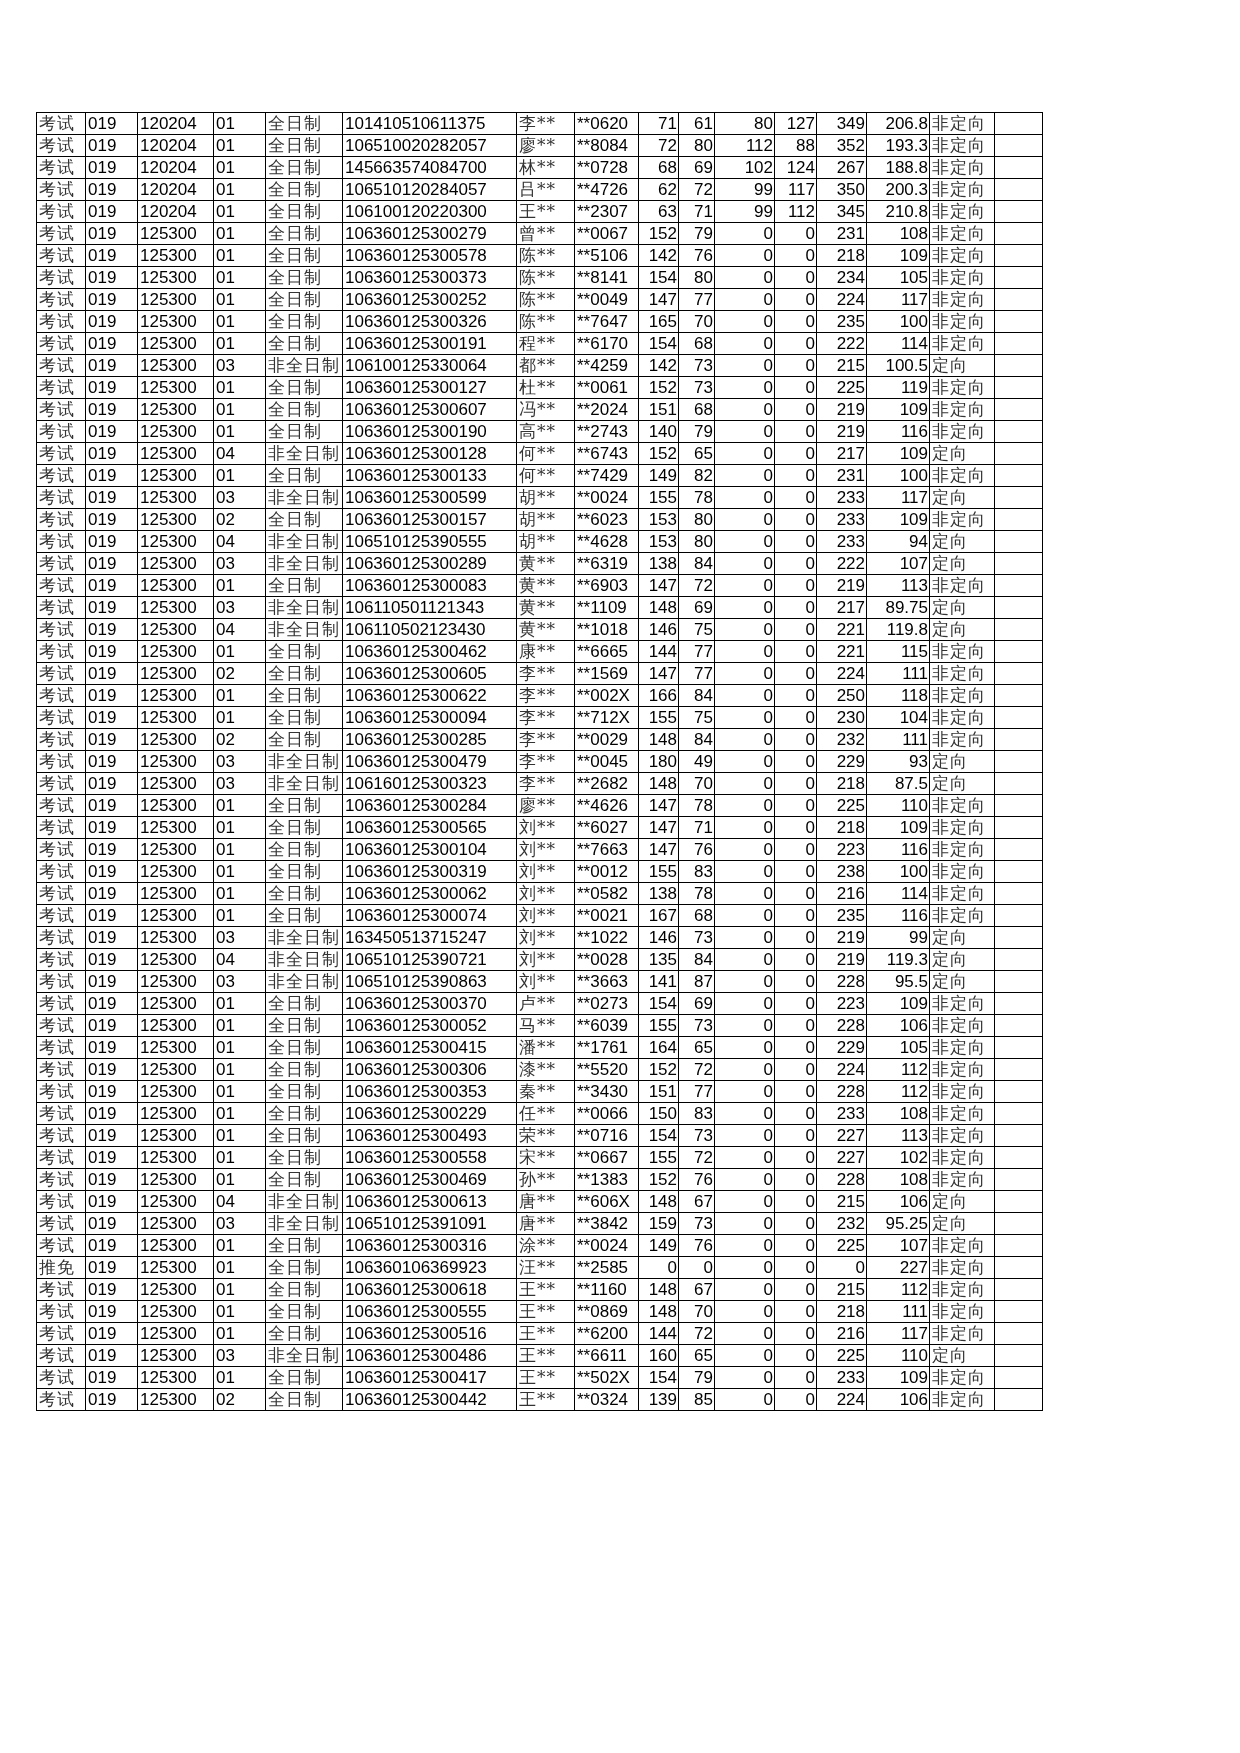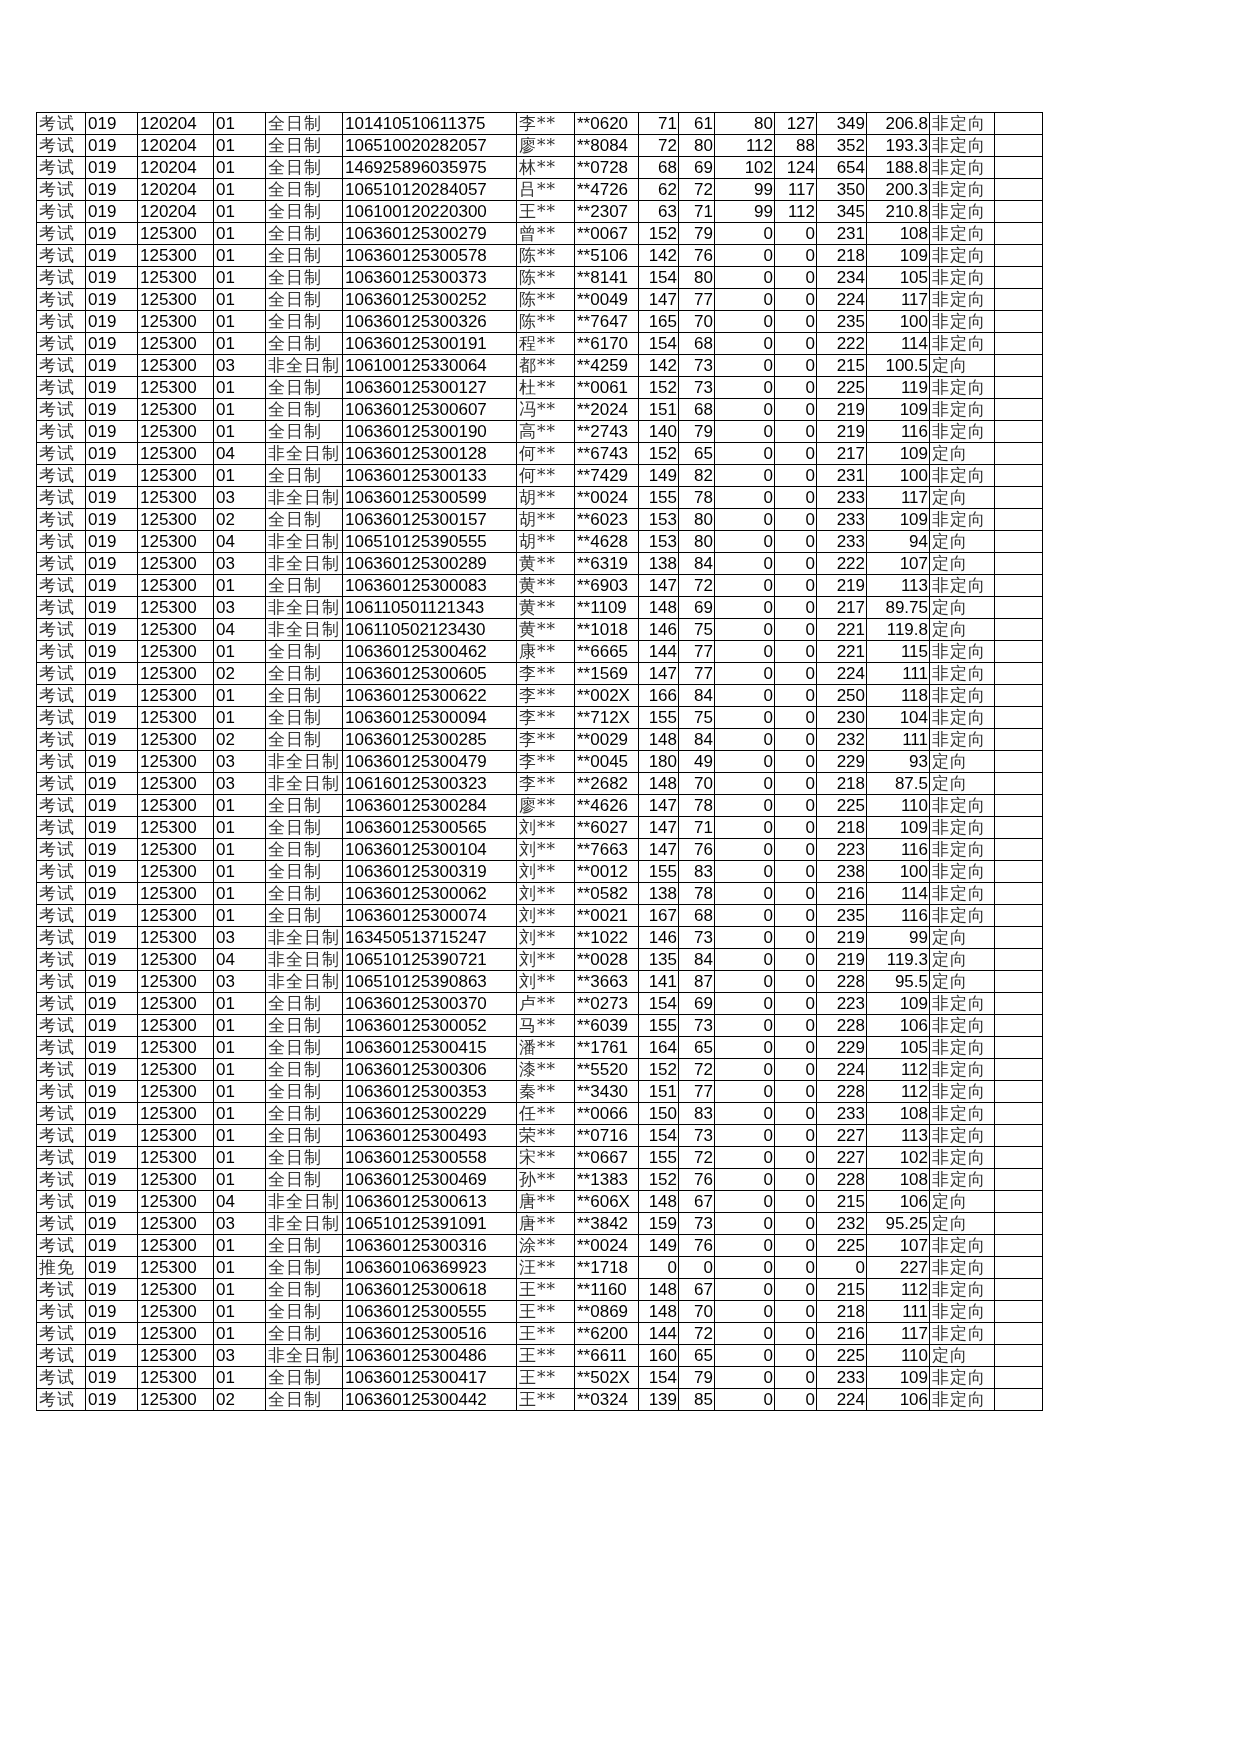--- a/index.html
+++ b/index.html
@@ -84,28 +84,28 @@
         <td class="num">193.3</td>
         <td class="cjk">非定向</td>
         <td class="left"></td>
       </tr>
       <tr>
         <td class="cjk">考试</td>
         <td class="left">019</td>
         <td class="left">120204</td>
         <td class="left">01</td>
         <td class="cjk">全日制</td>
-        <td class="left">146925896035975</td>
+        <td class="left">145663574084700</td>
         <td class="cjk">林**</td>
         <td class="left">**0728</td>
         <td class="num">68</td>
         <td class="num">69</td>
         <td class="num">102</td>
         <td class="num">124</td>
-        <td class="num">654</td>
+        <td class="num">267</td>
         <td class="num">188.8</td>
         <td class="cjk">非定向</td>
         <td class="left"></td>
       </tr>
       <tr>
         <td class="cjk">考试</td>
         <td class="left">019</td>
         <td class="left">120204</td>
         <td class="left">01</td>
         <td class="cjk">全日制</td>
@@ -986,21 +986,21 @@
         <td class="left"></td>
       </tr>
       <tr>
         <td class="cjk">推免</td>
         <td class="left">019</td>
         <td class="left">125300</td>
         <td class="left">01</td>
         <td class="cjk">全日制</td>
         <td class="left">106360106369923</td>
         <td class="cjk">汪**</td>
-        <td class="left">**1718</td>
+        <td class="left">**2585</td>
         <td class="num">0</td>
         <td class="num">0</td>
         <td class="num">0</td>
         <td class="num">0</td>
         <td class="num">0</td>
         <td class="num">227</td>
         <td class="cjk">非定向</td>
         <td class="left"></td>
       </tr>
       <tr>

